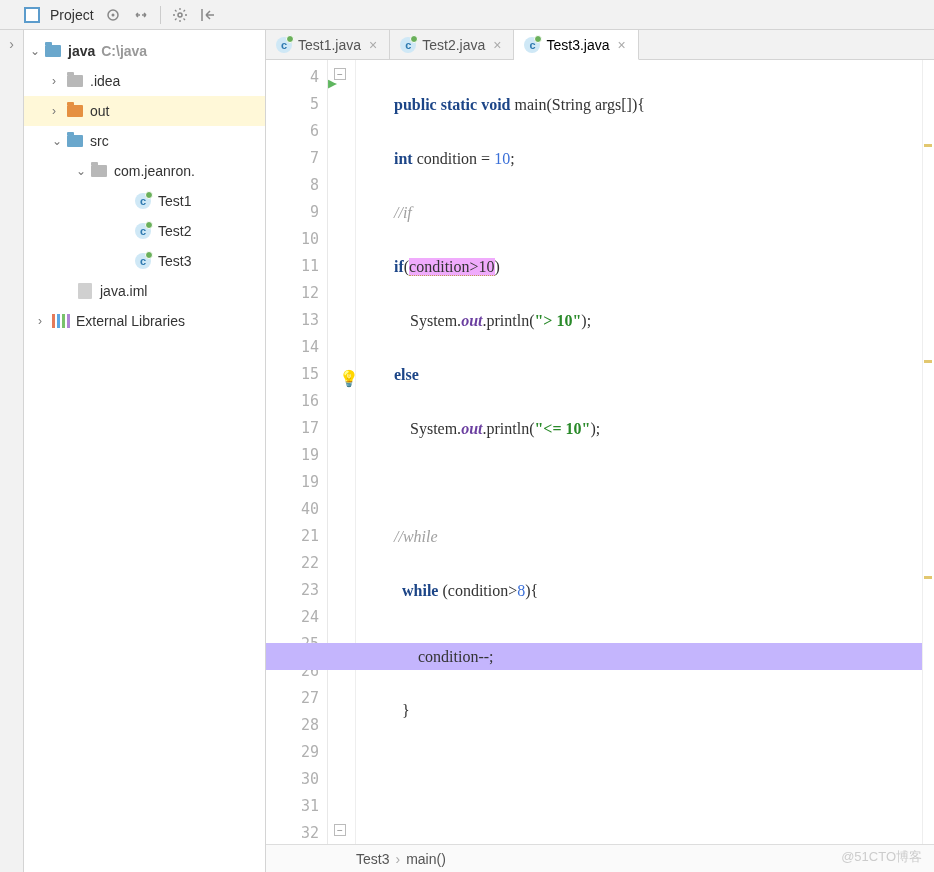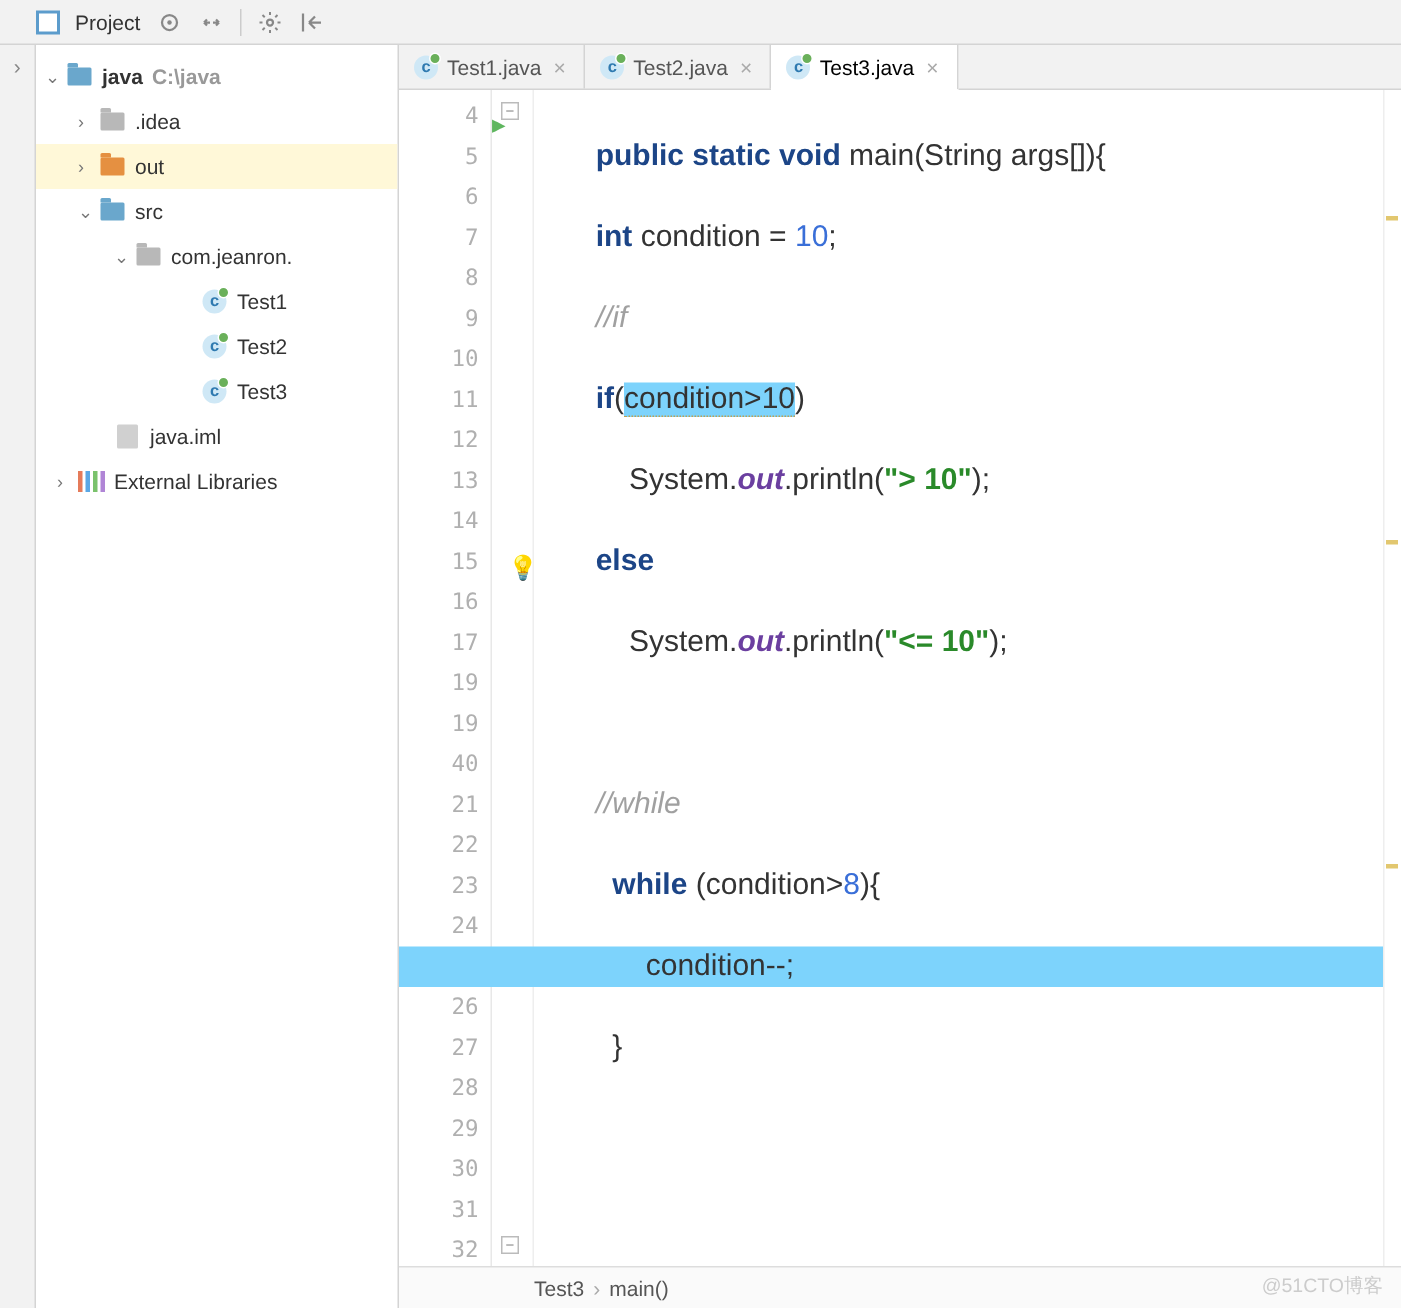--- a/index.html
+++ b/index.html
@@ -40,29 +40,29 @@
 .tab { display:flex; align-items:center; padding:0 10px; border-right:1px solid #d4d4d4; gap:6px; cursor:pointer; color:#555; }
 .tab.active { background:#fff; border-bottom:1px solid #fff; margin-bottom:-1px; color:#000; }
 .tab .close-x { color:#aaa; font-size:14px; padding:0 2px; }
 .code-wrap { flex:1; display:flex; overflow:hidden; position:relative; }
 .gutter { width:62px; background:#fff; border-right:1px solid #e8e8e8; text-align:right; padding:4px 8px 0 0; color:#b0b0b0; font-family:Consolas,monospace; font-size:15px; line-height:27px; position:relative; }
 .gutter .gline { height:27px; position:relative; }
 .gutter .run-arrow { position:absolute; right:-18px; top:6px; color:#5fb65f; }
 .gutter .bulb { position:absolute; right:-40px; top:4px; color:#e5a93d; font-size:16px; }
 .fold-strip { width:28px; border-right:1px solid #eee; position:relative; }
 .fold-strip .fold-minus { position:absolute; left:6px; width:12px; height:12px; border:1px solid #bbb; background:#fff; display:flex; align-items:center; justify-content:center; font-size:10px; color:#888; }
-.code { flex:1; font-family:Liberation Sans, sans-serif; font-size:20px; line-height:27px; padding:4px 0 0 30px; white-space:pre; position:relative; }
+.code { flex:1; font-family:Liberation Serif, serif; font-size:16px; line-height:27px; padding:4px 0 0 30px; white-space:pre; position:relative; }
 .code .line { height:27px; }
-.code .line.hl { background:#7dd3fc; margin-left:-120px; padding-left:120px; }
+.code .line.hl { background:#c4b5fd; margin-left:-120px; padding-left:120px;margin-top:12px; }
 .kw { color:#1c4587; font-weight:bold; }
 .str { color:#2a8a2a; font-weight:bold; }
 .com { color:#a0a0a0; font-style:italic; }
 .field { color:#6b3fa0; font-style:italic; font-weight:bold; }
 .num { color:#3a6fd8; }
-.hl-warn { background:#7dd3fc; border-bottom:1px dotted #c0a050;text-align:center; }
+.hl-warn { background:#f0abfc; border-bottom:1px dotted #c0a050;text-align:center; }
 .breadcrumb { height:28px; border-top:1px solid #ddd; background:#fafafa; display:flex; align-items:center; padding-left:90px; color:#555; font-size:14px; }
 .breadcrumb .sep { color:#aaa; margin:0 6px; }
 .watermark { position:absolute; right:12px; bottom:6px; color:#ccc; font-size:13px; }
 .right-strip { width:12px; background:#fff; border-left:1px solid #eee; position:relative; }
 .right-strip .mark { position:absolute; right:2px; width:8px; height:3px; background:#e2c76f; }
 </style>
 </head>
 <body>
 
 <div class="top-toolbar">

